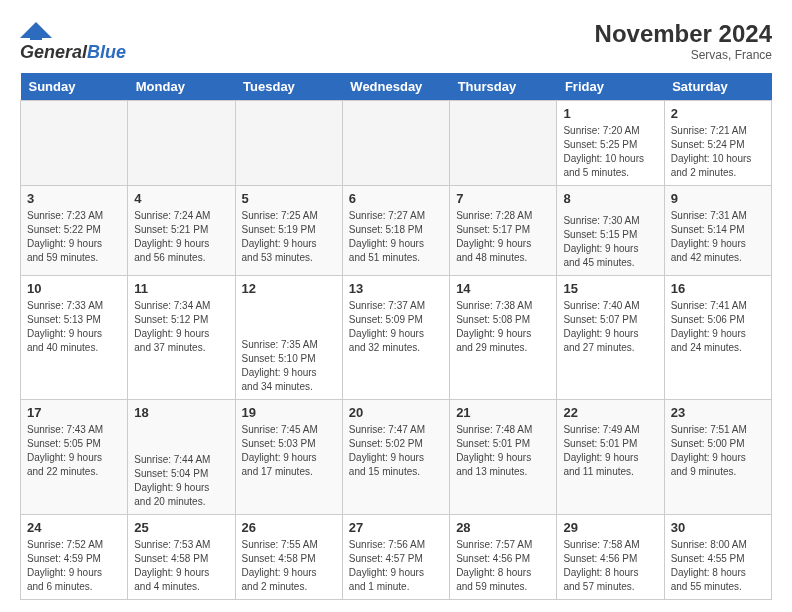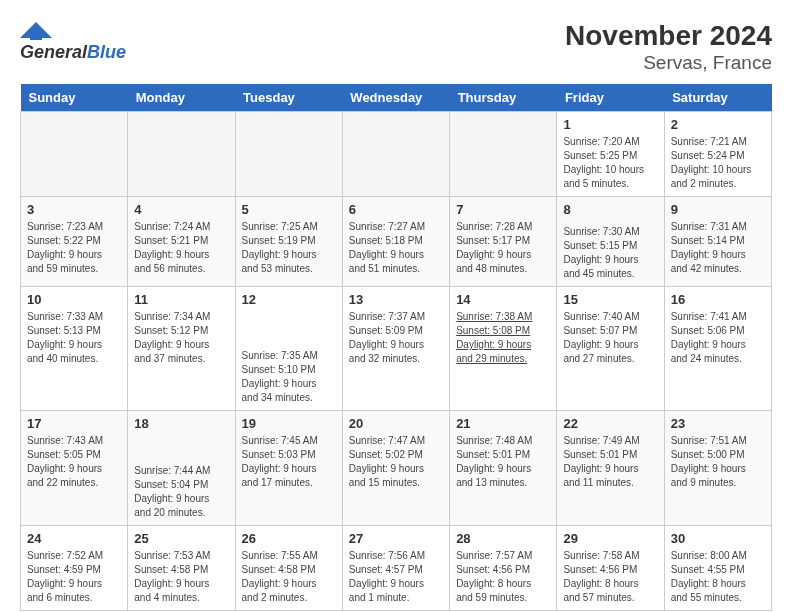--- a/index.html
+++ b/index.html
@@ -24,26 +24,26 @@
     }
     .logo-row {
       display: flex;
       align-items: center;
       gap: 2px;
     }
     .title-area {
       text-align: right;
     }
     .month-title {
-      font-size: 28px;
+      font-size: 24px;
       font-weight: bold;
       color: #333;
     }
     .location {
-      font-size: 19px;
+      font-size: 12px;
       color: #555;
     }
     table {
       width: 100%;
       border-collapse: collapse;
       table-layout: fixed;
     }
     th {
       background-color: #2d6bbf;
       color: white;
@@ -210,21 +210,21 @@
         </td>
         <td>
           <span class="day-number">13</span>
           <div class="day-info" style="white-space: pre-line;">Sunrise: 7:37 AM
 Sunset: 5:09 PM
 Daylight: 9 hours
 and 32 minutes.</div>
         </td>
         <td>
           <span class="day-number">14</span>
-          <div class="day-info" style="white-space: pre-line; text-decoration: underline;">Sunrise: 7:38 AM
+          <div class="day-info" style="white-space: pre-line;">Sunrise: 7:38 AM
 Sunset: 5:08 PM
 Daylight: 9 hours
 and 29 minutes.</div>
         </td>
         <td>
           <span class="day-number">15</span>
           <div class="day-info" style="white-space: pre-line;">Sunrise: 7:40 AM
 Sunset: 5:07 PM
 Daylight: 9 hours
 and 27 minutes.</div>

